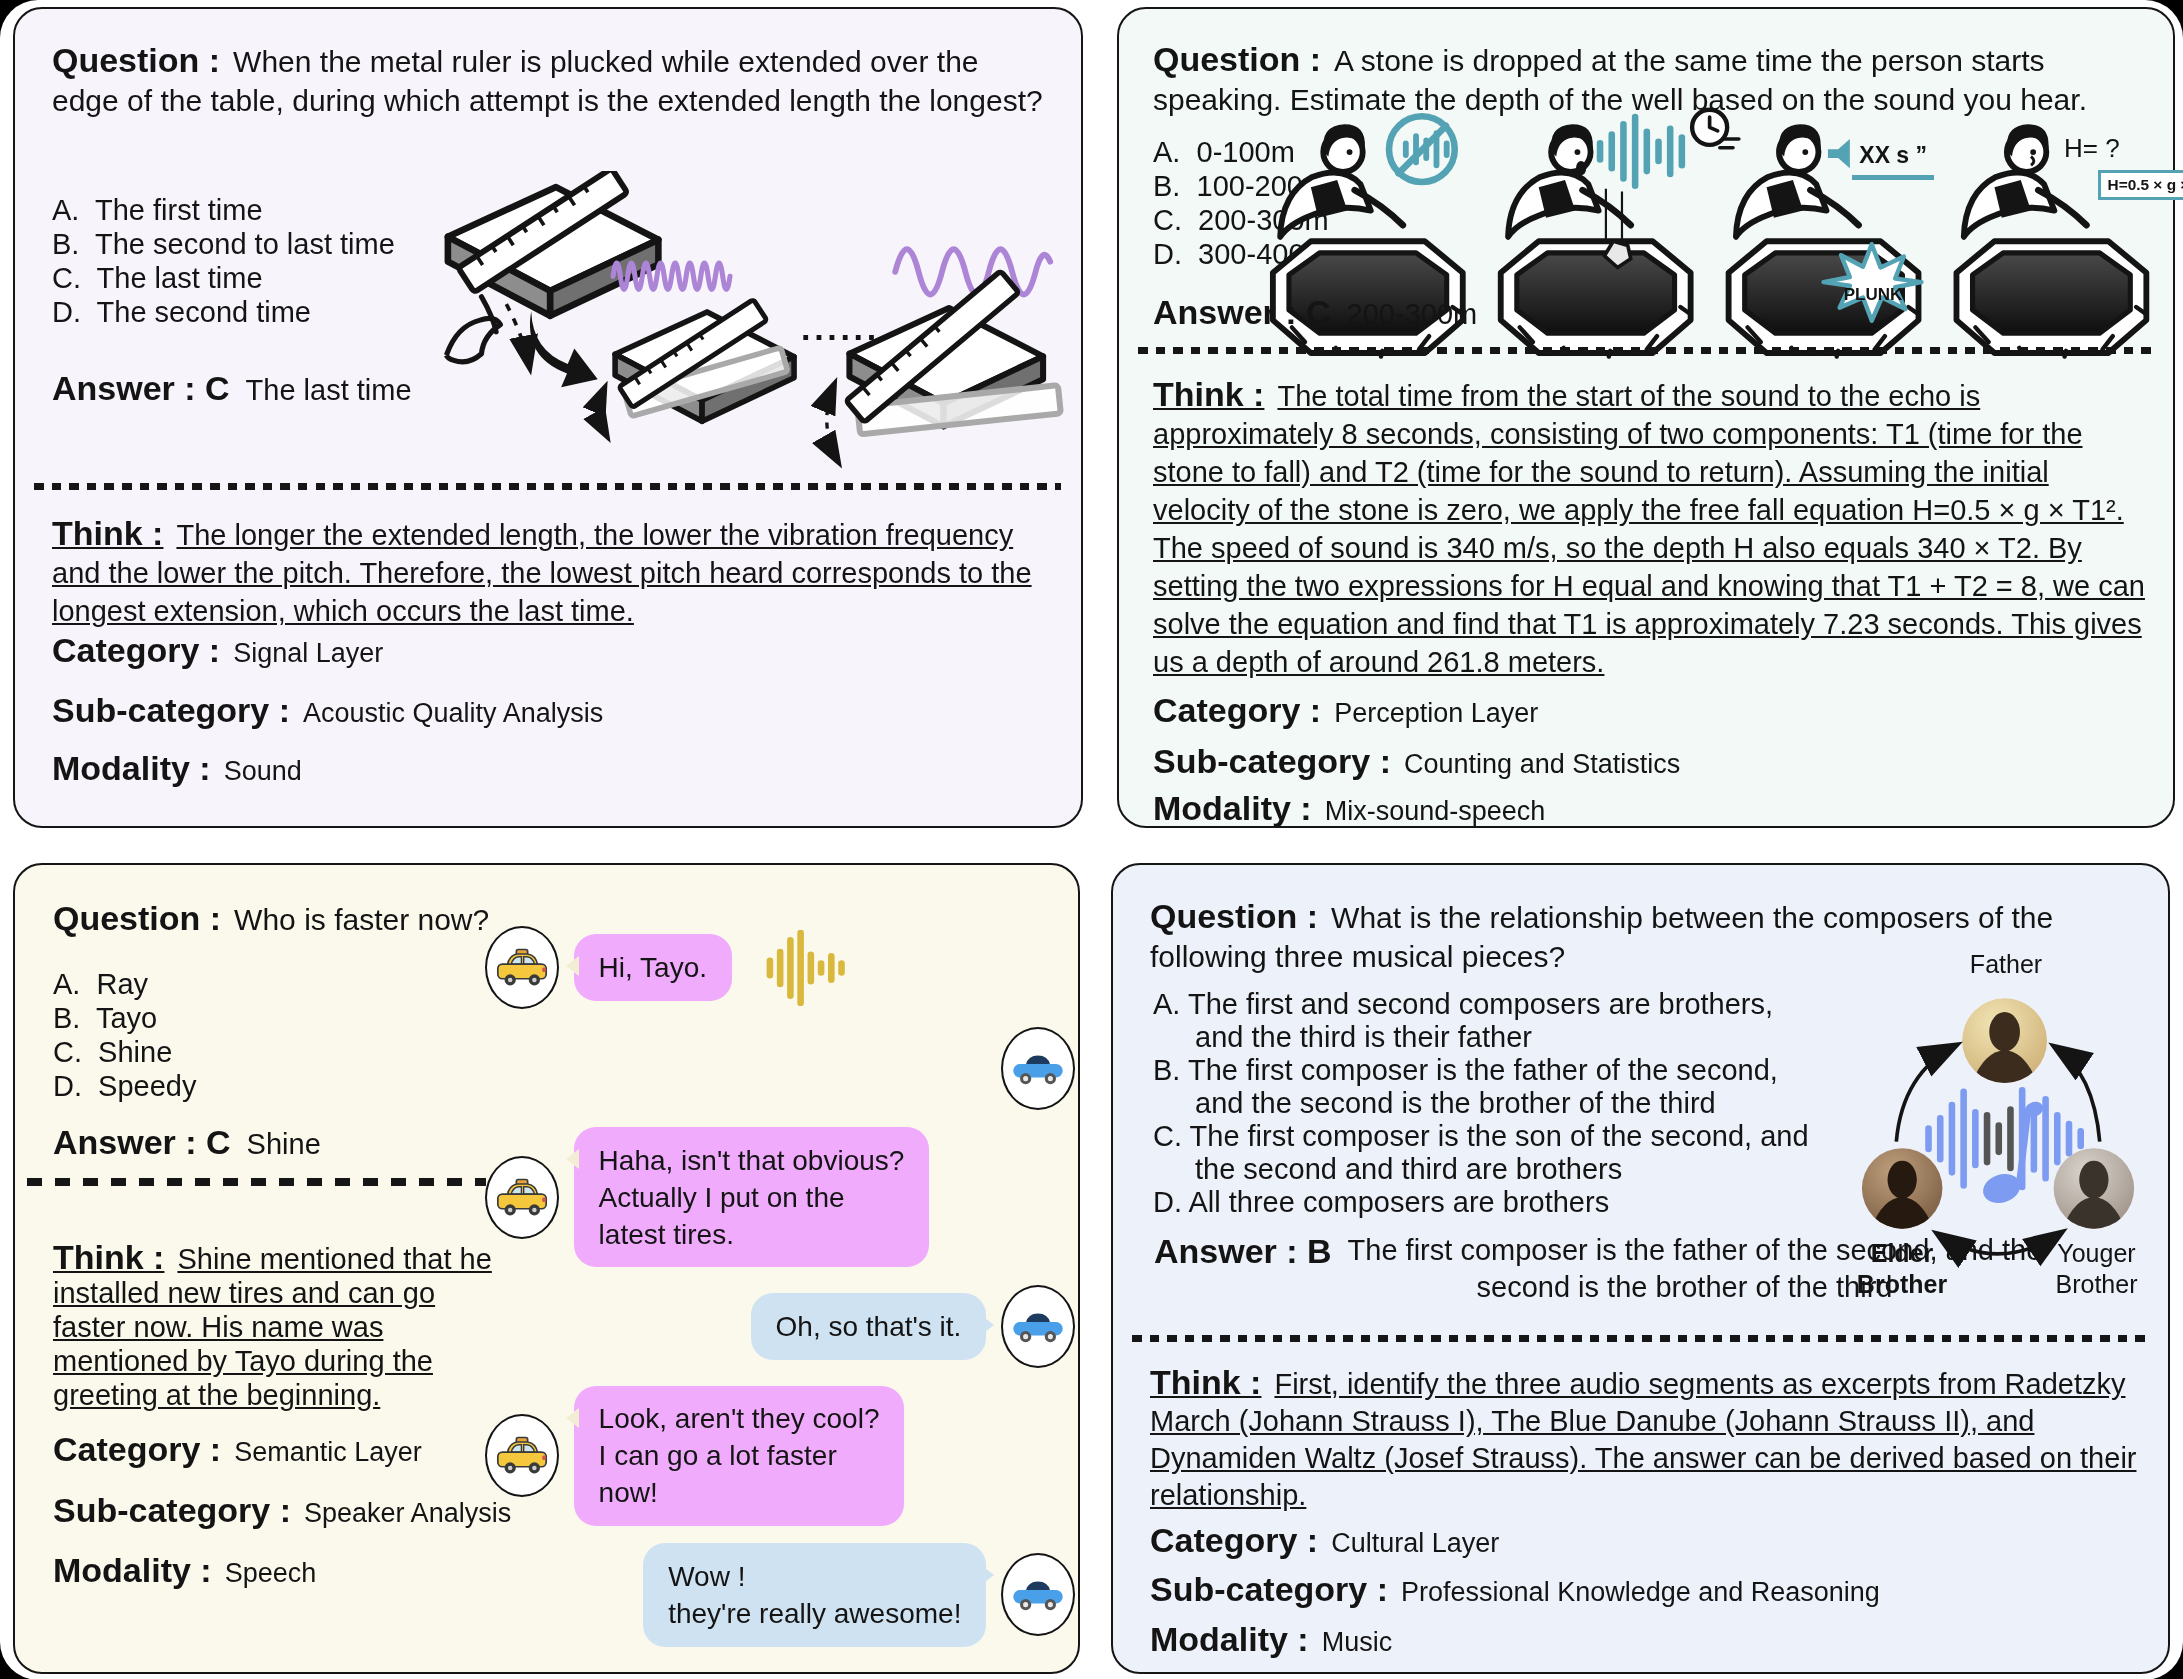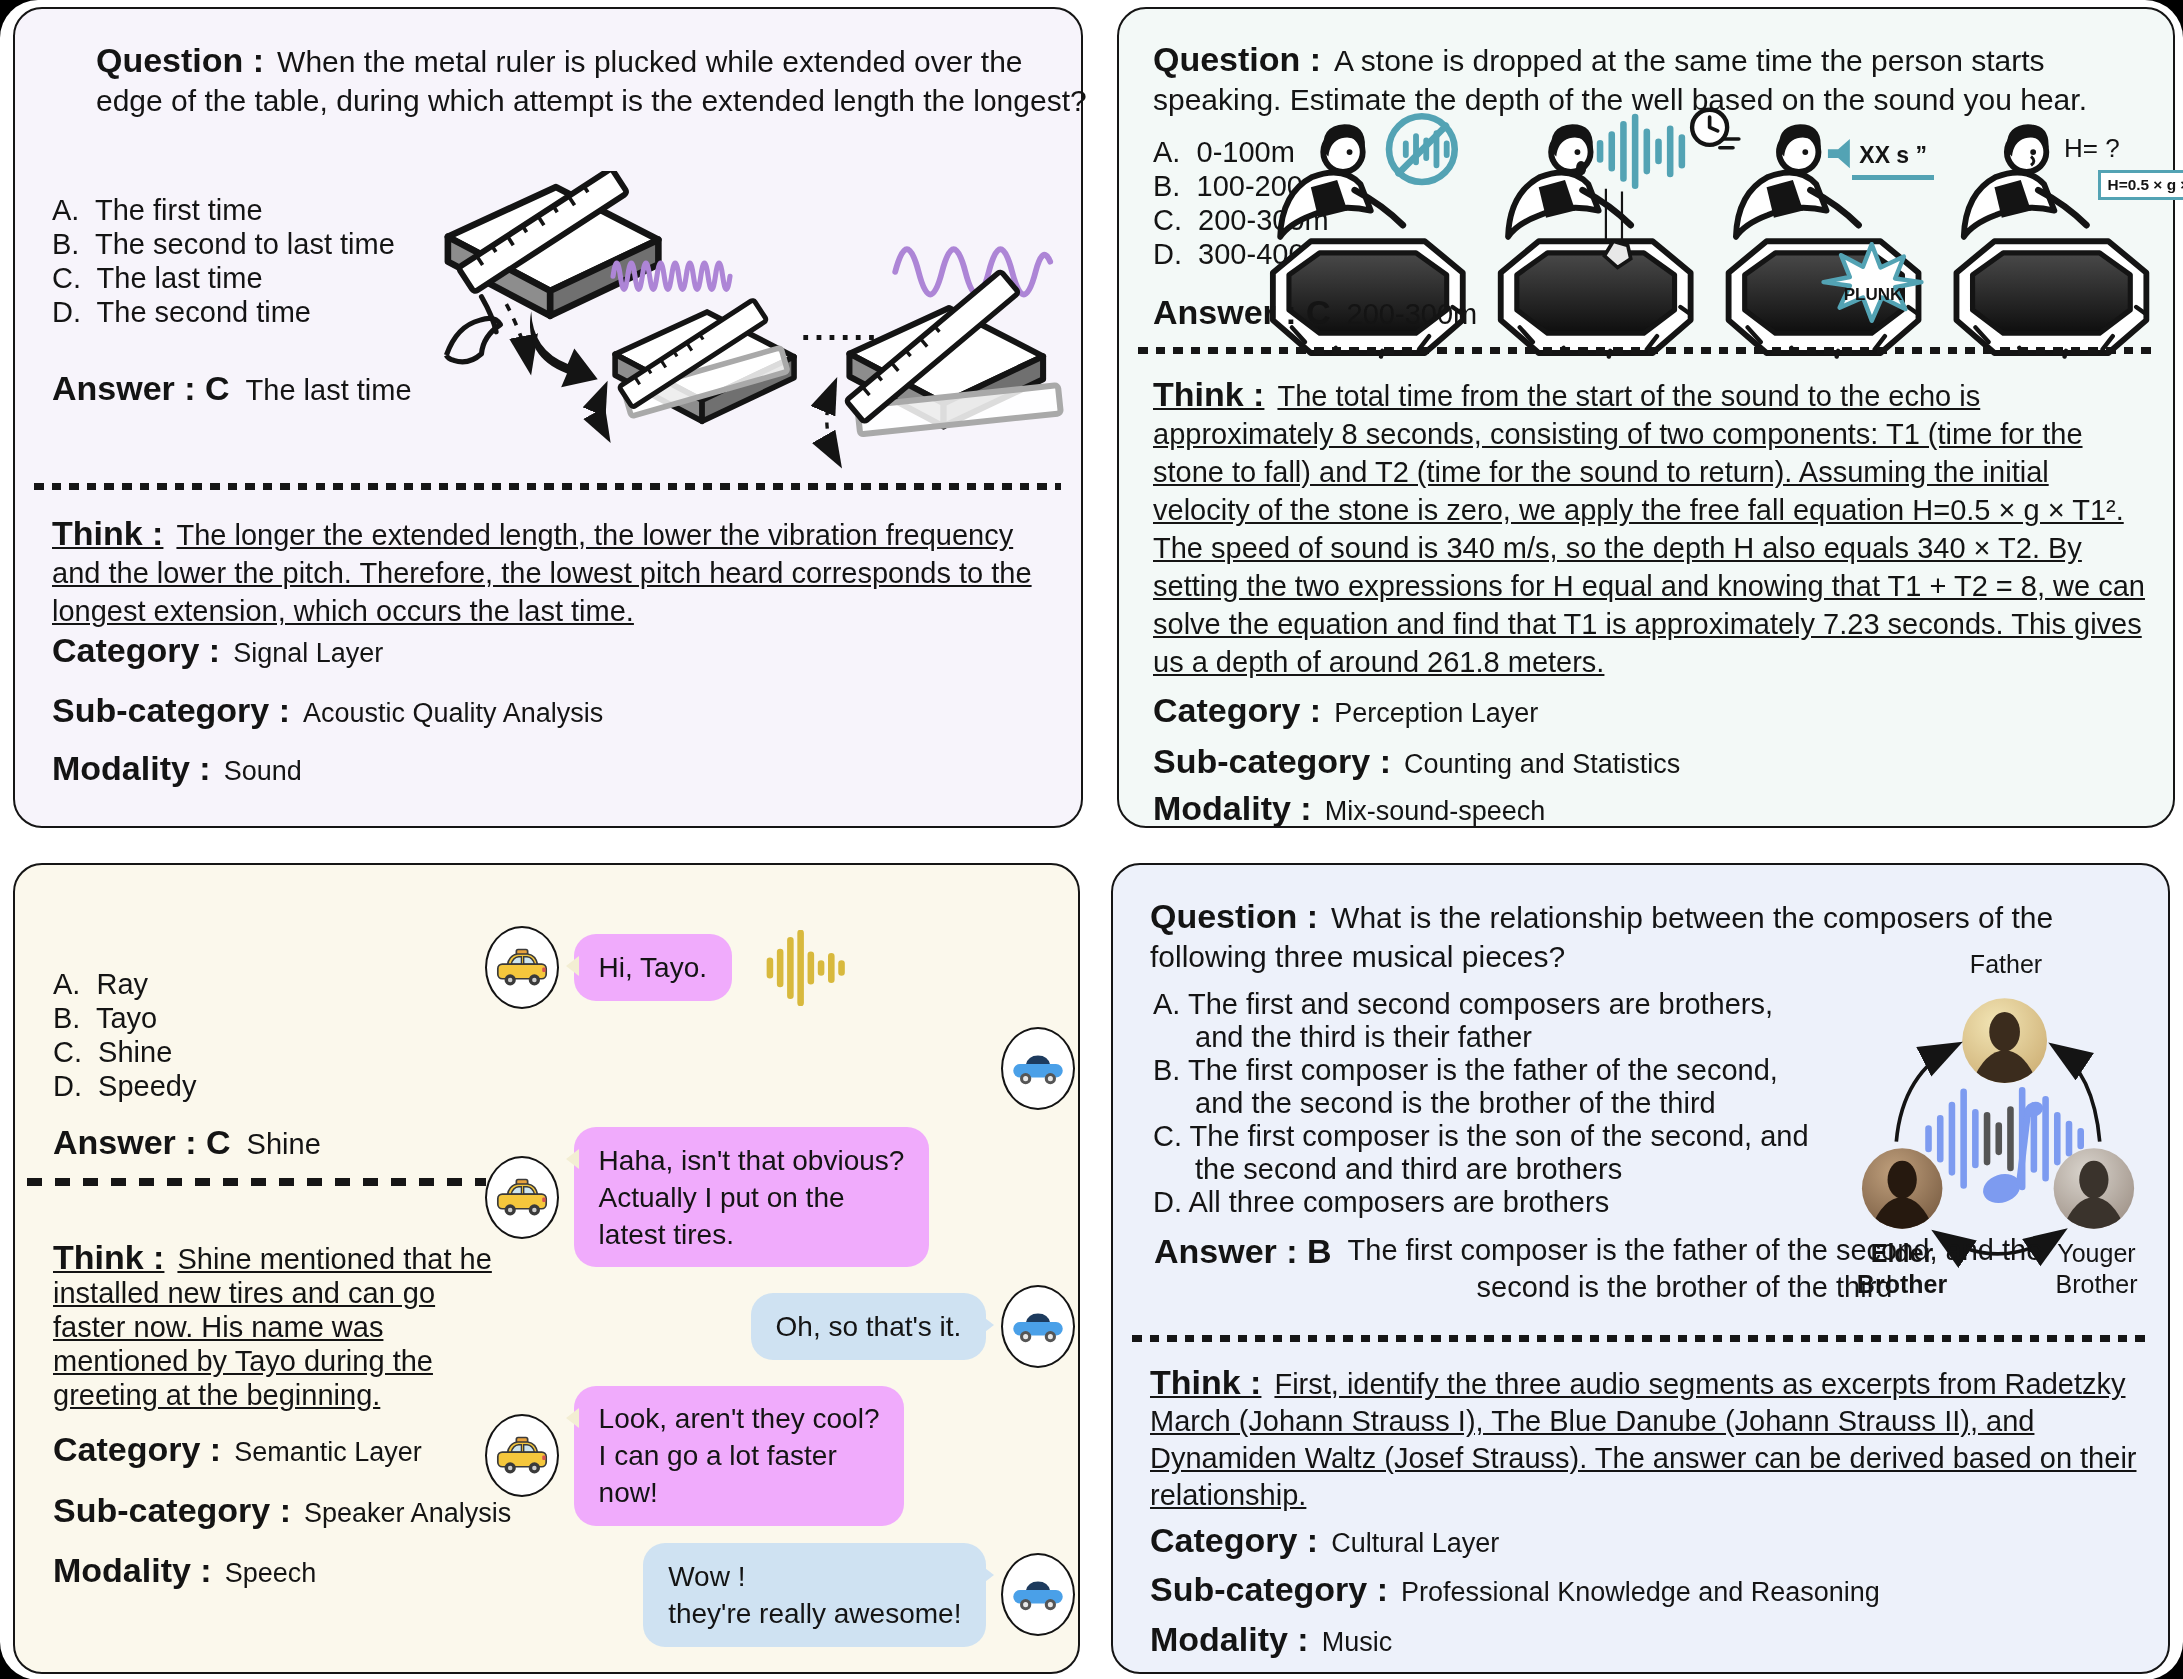--- a/index.html
+++ b/index.html
@@ -65,21 +65,21 @@
   .dlabel.father{left:110px;top:1.5px;width:102px;}
   .dlabel.elder{left:2px;top:291px;width:110px;font-weight:bold;}
   .dlabel.younger{left:196px;top:291px;width:111px;}
 </style>
 </head>
 <body>
 
 <div class="canvas">
 
   <section class="card card-tl">
-    <div class="blk qblock" style="left:37px;top:32px;width:999px;margin-left:44px;">
+    <div class="blk qblock" style="left:37px;top:32px;width:999px;">
       <span class="lbl">Question :</span><span>When the metal ruler is plucked while extended over the edge of the table, during which attempt is the extended length the longest?</span>
     </div>
     <ul class="blk opts" style="left:37px;top:184px;">
       <li>A.  The first time</li>
       <li>B.  The second to last time</li>
       <li>C.  The last time</li>
       <li>D.  The second time</li>
     </ul>
 
     <div class="blk tl-ill" style="left:406px;top:162px;">
@@ -251,20 +251,23 @@
     </div>
     <div class="blk meta" style="left:34px;top:733px;">
       <span class="lbl">Sub-category :</span><span class="val">Counting and Statistics</span>
     </div>
     <div class="blk meta" style="left:34px;top:780px;">
       <span class="lbl">Modality :</span><span class="val">Mix-sound-speech</span>
     </div>
   </section>
 
   <section class="card card-bl">
+    <div class="blk qblock" style="left:38px;top:34px;width:468px;">
+      <span class="lbl">Question :</span><span>Who is faster now?</span>
+    </div>
     <ul class="blk opts" style="left:38px;top:102px;">
       <li>A.  Ray</li>
       <li>B.  Tayo</li>
       <li>C.  Shine</li>
       <li>D.  Speedy</li>
     </ul>
     <div class="blk ansline" style="left:38px;top:258px;">
       <span class="lbl">Answer : C</span><span>Shine</span>
     </div>
     <div class="blk dashb" style="left:11.7px;top:313px;width:459px;"></div>

